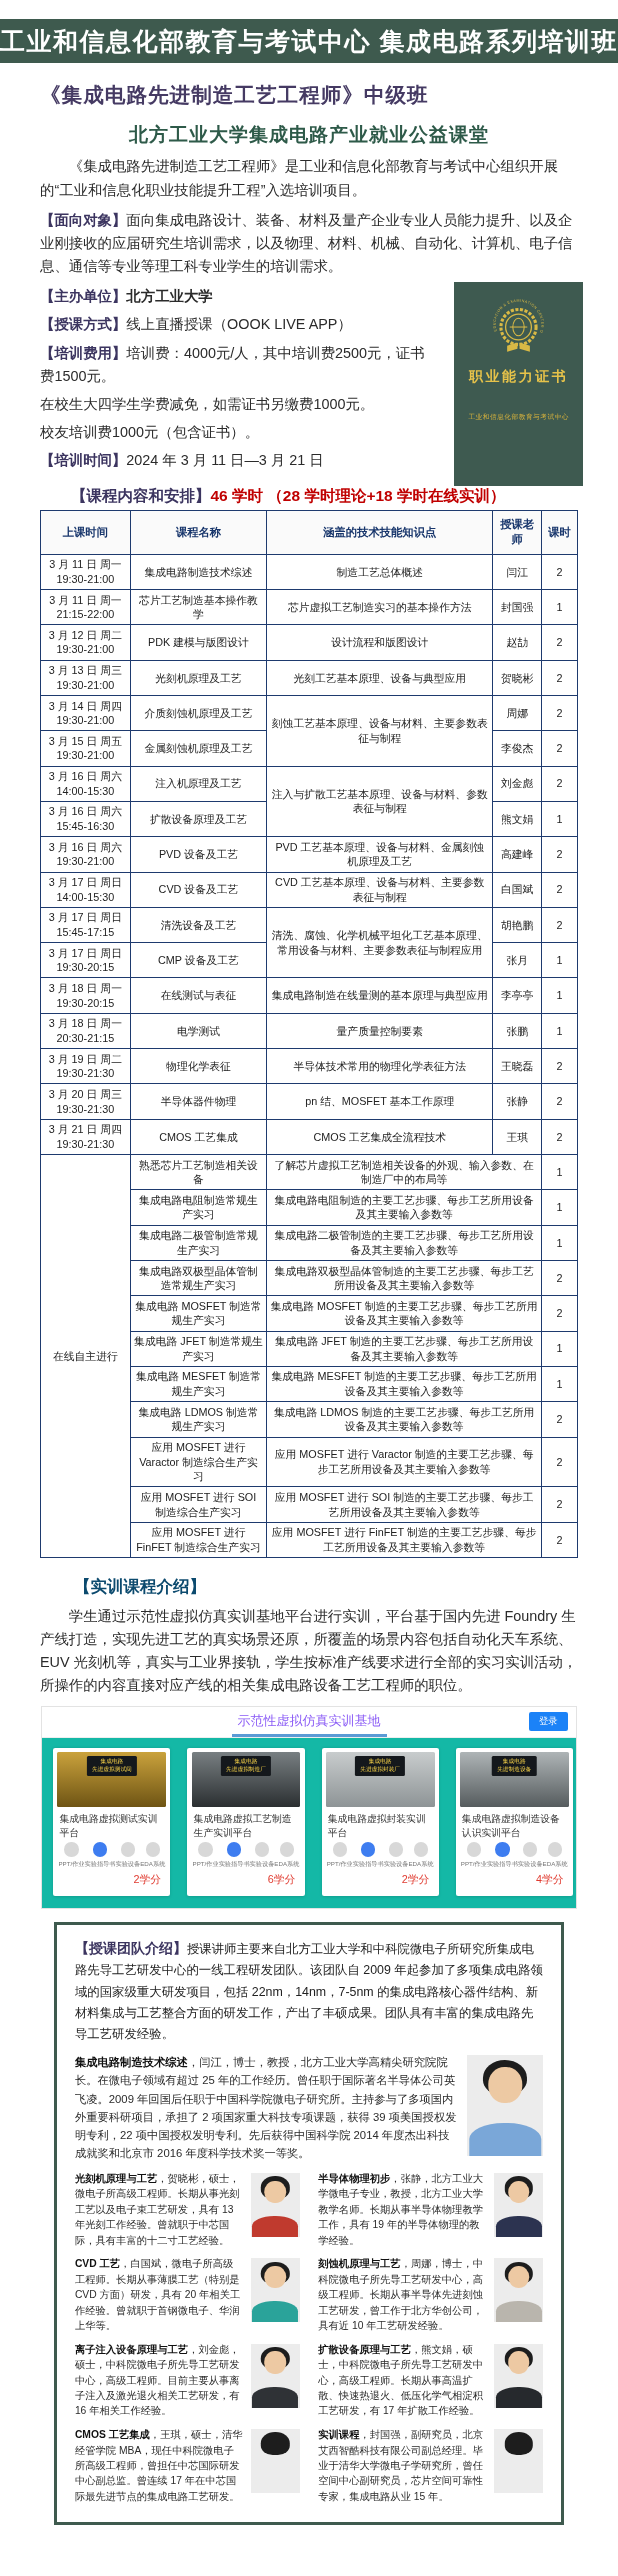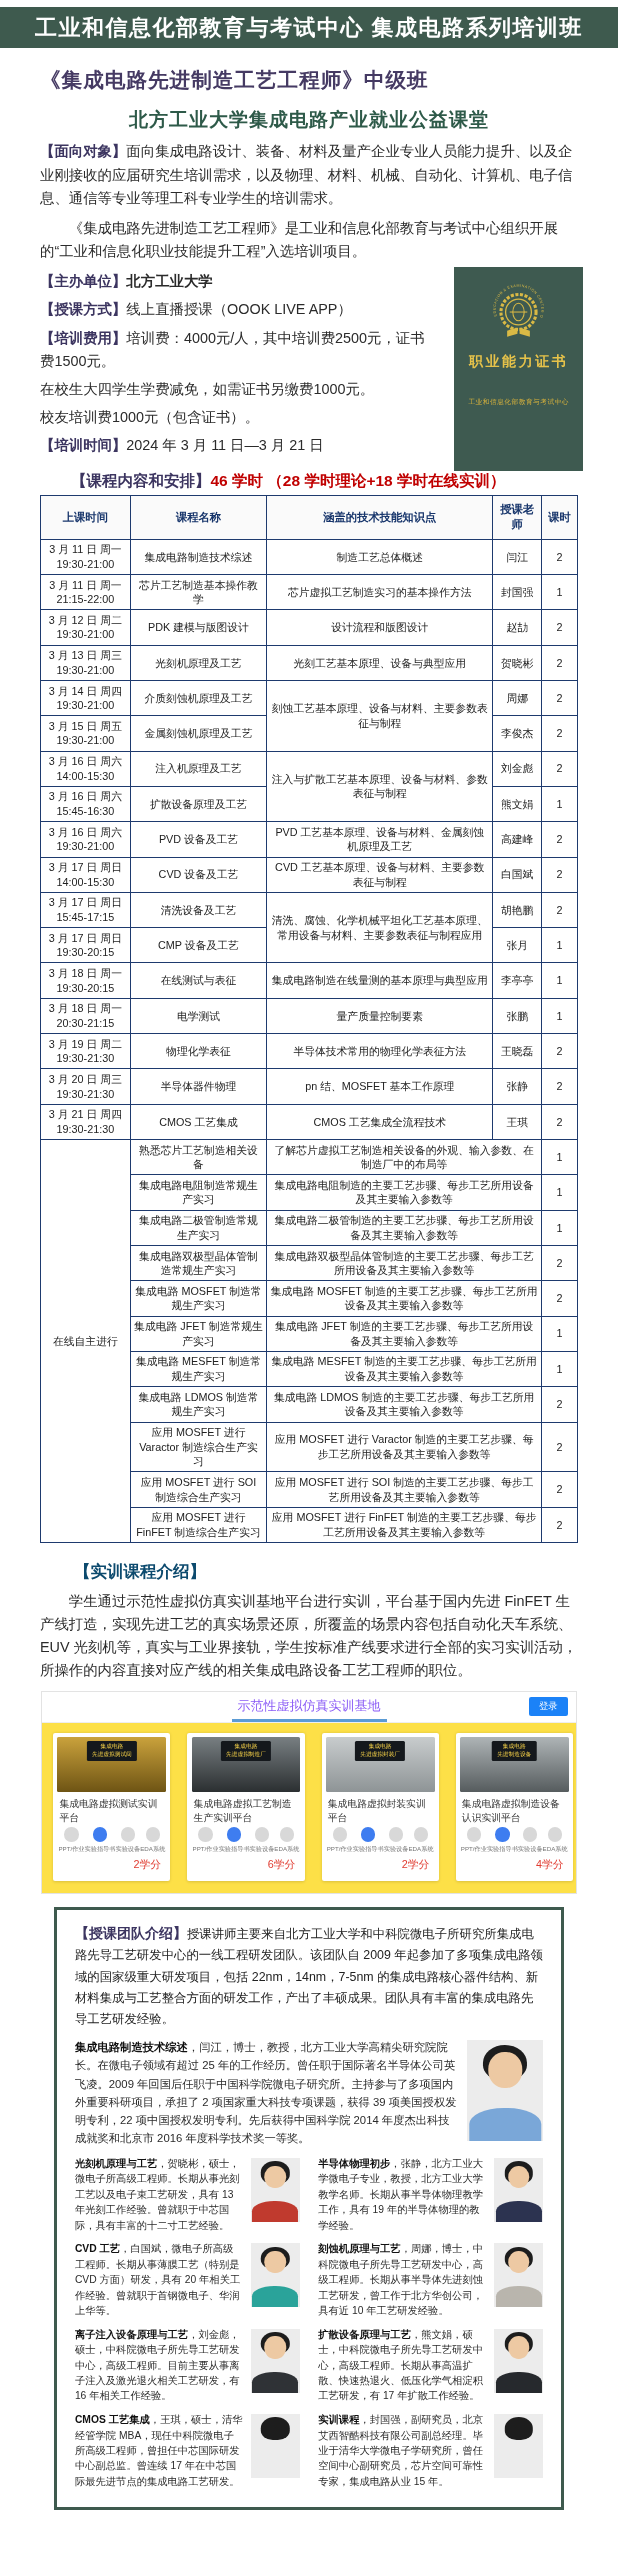--- a/index.html
+++ b/index.html
@@ -1,18 +1,18 @@
 <!DOCTYPE html>
 <html style="font-size:8.2px"><head>
 <meta charset="utf-8">
 <style>
   html,body {margin:0; padding:0; background:#f4f4f4;}
   body {font-family:"Liberation Sans","DejaVu Sans",sans-serif; color:#222;}
   .page {position:relative; width:618px; height:2642px; margin:0 auto; background:#fff; overflow:hidden;}
-  .banner {margin-top:7px; background:#3e5a4e; color:#fff; font-size:22px; font-weight:bold;
+  .banner {margin-top:19px; background:#3e5a4e; color:#fff; font-size:25px; font-weight:bold;
            text-align:center; padding:5.7px 0; letter-spacing:1.5px;}
   .main {padding:0 40px;}
   h1.title {color:#453a63; text-align:left; font-size:20.6px; margin:17.5px 0 3.1px; letter-spacing:1px;}
   h2.subtitle {color:#2e5a49; text-align:center; font-size:19px; margin:13.4px 0 7.2px; letter-spacing:1px;}
   p.body {font-size:14.4px; line-height:1.6; margin:7.2px 0; color:#2b2b2b;}
   .indent {text-indent:2em;}
   .label {font-weight:bold; color:#3c3560;}
   .red {color:#c00000; font-weight:bold;}
   .info-wrap {position:relative; padding-right:144px; margin-top:3.1px;}
   .info-wrap p.body {margin:5.2px 0;}
@@ -35,21 +35,21 @@
   td.c-topic {font-size:10.3px;}
   
   h3.sec-title {color:#0c4a6e; font-size:16.5px; margin:17.5px 0 2.1px 34px;}
   
   .platform {border:0.5px solid #e3e3e3; margin:9.3px 1px 0; background:#fff;}
   .pf-top {display:flex; align-items:center; justify-content:center; position:relative; height:27px;}
   .pf-title {color:#8b5cf6; font-size:13px;}
   .pf-login {position:absolute; right:8.2px; top:4.6px; background:#1b82f7; color:#fff; border:none;
              border-radius:2.1px; font-size:9.3px; padding:3.1px 10.3px; cursor:pointer;}
   .pf-underline {width:155px; height:2.6px; background:#5b9bd5; margin:0 auto;}
-  .pf-body {display:flex; gap:17px; padding:10.3px 11.3px 12.4px; background:#fde047; border-top:0.5px solid #eee;}
+  .pf-body {display:flex; gap:17px; padding:10.3px 11.3px 12.4px; background:#14b8a6; border-top:0.5px solid #eee;}
   .pf-card {flex:1; background:#fff; box-shadow:0 0.5px 3.1px rgba(0,0,0,.14); border-radius:2.1px; padding:4.1px;}
   .pf-img {height:55px; border-radius:1.5px; position:relative; overflow:hidden;}
   .tint-amber {background:linear-gradient(180deg,#caa23c,#6e5414);}
   .tint-dark  {background:linear-gradient(180deg,#787f82,#2b2f31);}
   .tint-light {background:linear-gradient(180deg,#c8cccd,#8e9496);}
   .tint-gray  {background:linear-gradient(180deg,#aeb4b6,#565c5e);}
   .pf-sign {position:absolute; top:4.1px; left:50%; transform:translateX(-50%); background:#14181c;
             color:#ffd94a; font-size:5.7px; padding:2.1px 5.2px; border-radius:1.5px; text-align:center;
             line-height:1.4; white-space:nowrap;}
   .pf-card-title {font-size:9.8px; line-height:1.35; margin:5.2px 2.1px 3.1px; min-height:27px; color:#333;}
@@ -84,22 +84,22 @@
 
 <div class="page">
 
   <div class="banner">工业和信息化部教育与考试中心  集成电路系列培训班</div>
 
   <div class="main">
 
     <h1 class="title">《集成电路先进制造工艺工程师》中级班</h1>
     <h2 class="subtitle">北方工业大学集成电路产业就业公益课堂</h2>
 
+    <p class="body indent">《集成电路先进制造工艺工程师》是工业和信息化部教育与考试中心组织开展的“工业和信息化职业技能提升工程”入选培训项目。</p>
     <p class="body"><b class="label">【面向对象】</b><span>面向集成电路设计、装备、材料及量产企业专业人员能力提升、以及企业刚接收的应届研究生培训需求，以及物理、材料、机械、自动化、计算机、电子信息、通信等专业等理工科专业学生的培训需求。</span></p>
-    <p class="body indent">《集成电路先进制造工艺工程师》是工业和信息化部教育与考试中心组织开展的“工业和信息化职业技能提升工程”入选培训项目。</p>
 
     <div class="info-wrap">
       <div class="cert">
         <svg width="67" height="62" viewBox="0 0 120 120">
           <defs>
               <path id="arc" d="M 18,70 A 44,44 0 1 1 102,70"></path>
             </defs>
           <text font-size="7" fill="#d9b945" letter-spacing="1"><textPath href="#arc">EDUCATION &amp; EXAMINATION CENTER OF MIIT</textPath></text>
           <circle cx="60" cy="62" r="34" fill="none" stroke="#d9b945" stroke-width="6" stroke-dasharray="6 3"></circle>
           <circle cx="60" cy="62" r="25" fill="none" stroke="#d9b945" stroke-width="2.5"></circle>
@@ -416,21 +416,21 @@
 
             <td class="c-name">应用 MOSFET 进行 FinFET 制造综合生产实习</td>
             <td class="c-topic" colspan="2">应用 MOSFET 进行 FinFET 制造的主要工艺步骤、每步工艺所用设备及其主要输入参数等</td>
 
             <td class="c-hours">2</td>
           </tr>
         </tbody>
     </table>
 
     <h3 class="sec-title">【实训课程介绍】</h3>
-    <p class="body indent">学生通过示范性虚拟仿真实训基地平台进行实训，平台基于国内先进 FinFET 生产线打造，实现先进工艺的真实场景还原，所覆盖的场景内容包括自动化天车系统、EUV 光刻机等，真实与工业界接轨，学生按标准产线要求进行全部的实习实训活动，所操作的内容直接对应产线的相关集成电路设备工艺工程师的职位。</p>
+    <p class="body indent">学生通过示范性虚拟仿真实训基地平台进行实训，平台基于国内先进 Foundry 生产线打造，实现先进工艺的真实场景还原，所覆盖的场景内容包括自动化天车系统、EUV 光刻机等，真实与工业界接轨，学生按标准产线要求进行全部的实习实训活动，所操作的内容直接对应产线的相关集成电路设备工艺工程师的职位。</p>
 
     <div class="platform">
       <div class="pf-top">
         <span class="pf-title">示范性虚拟仿真实训基地</span>
         <button class="pf-login">登录</button>
       </div>
       <div class="pf-underline"></div>
       <div class="pf-body">
 
           <div class="pf-card">

